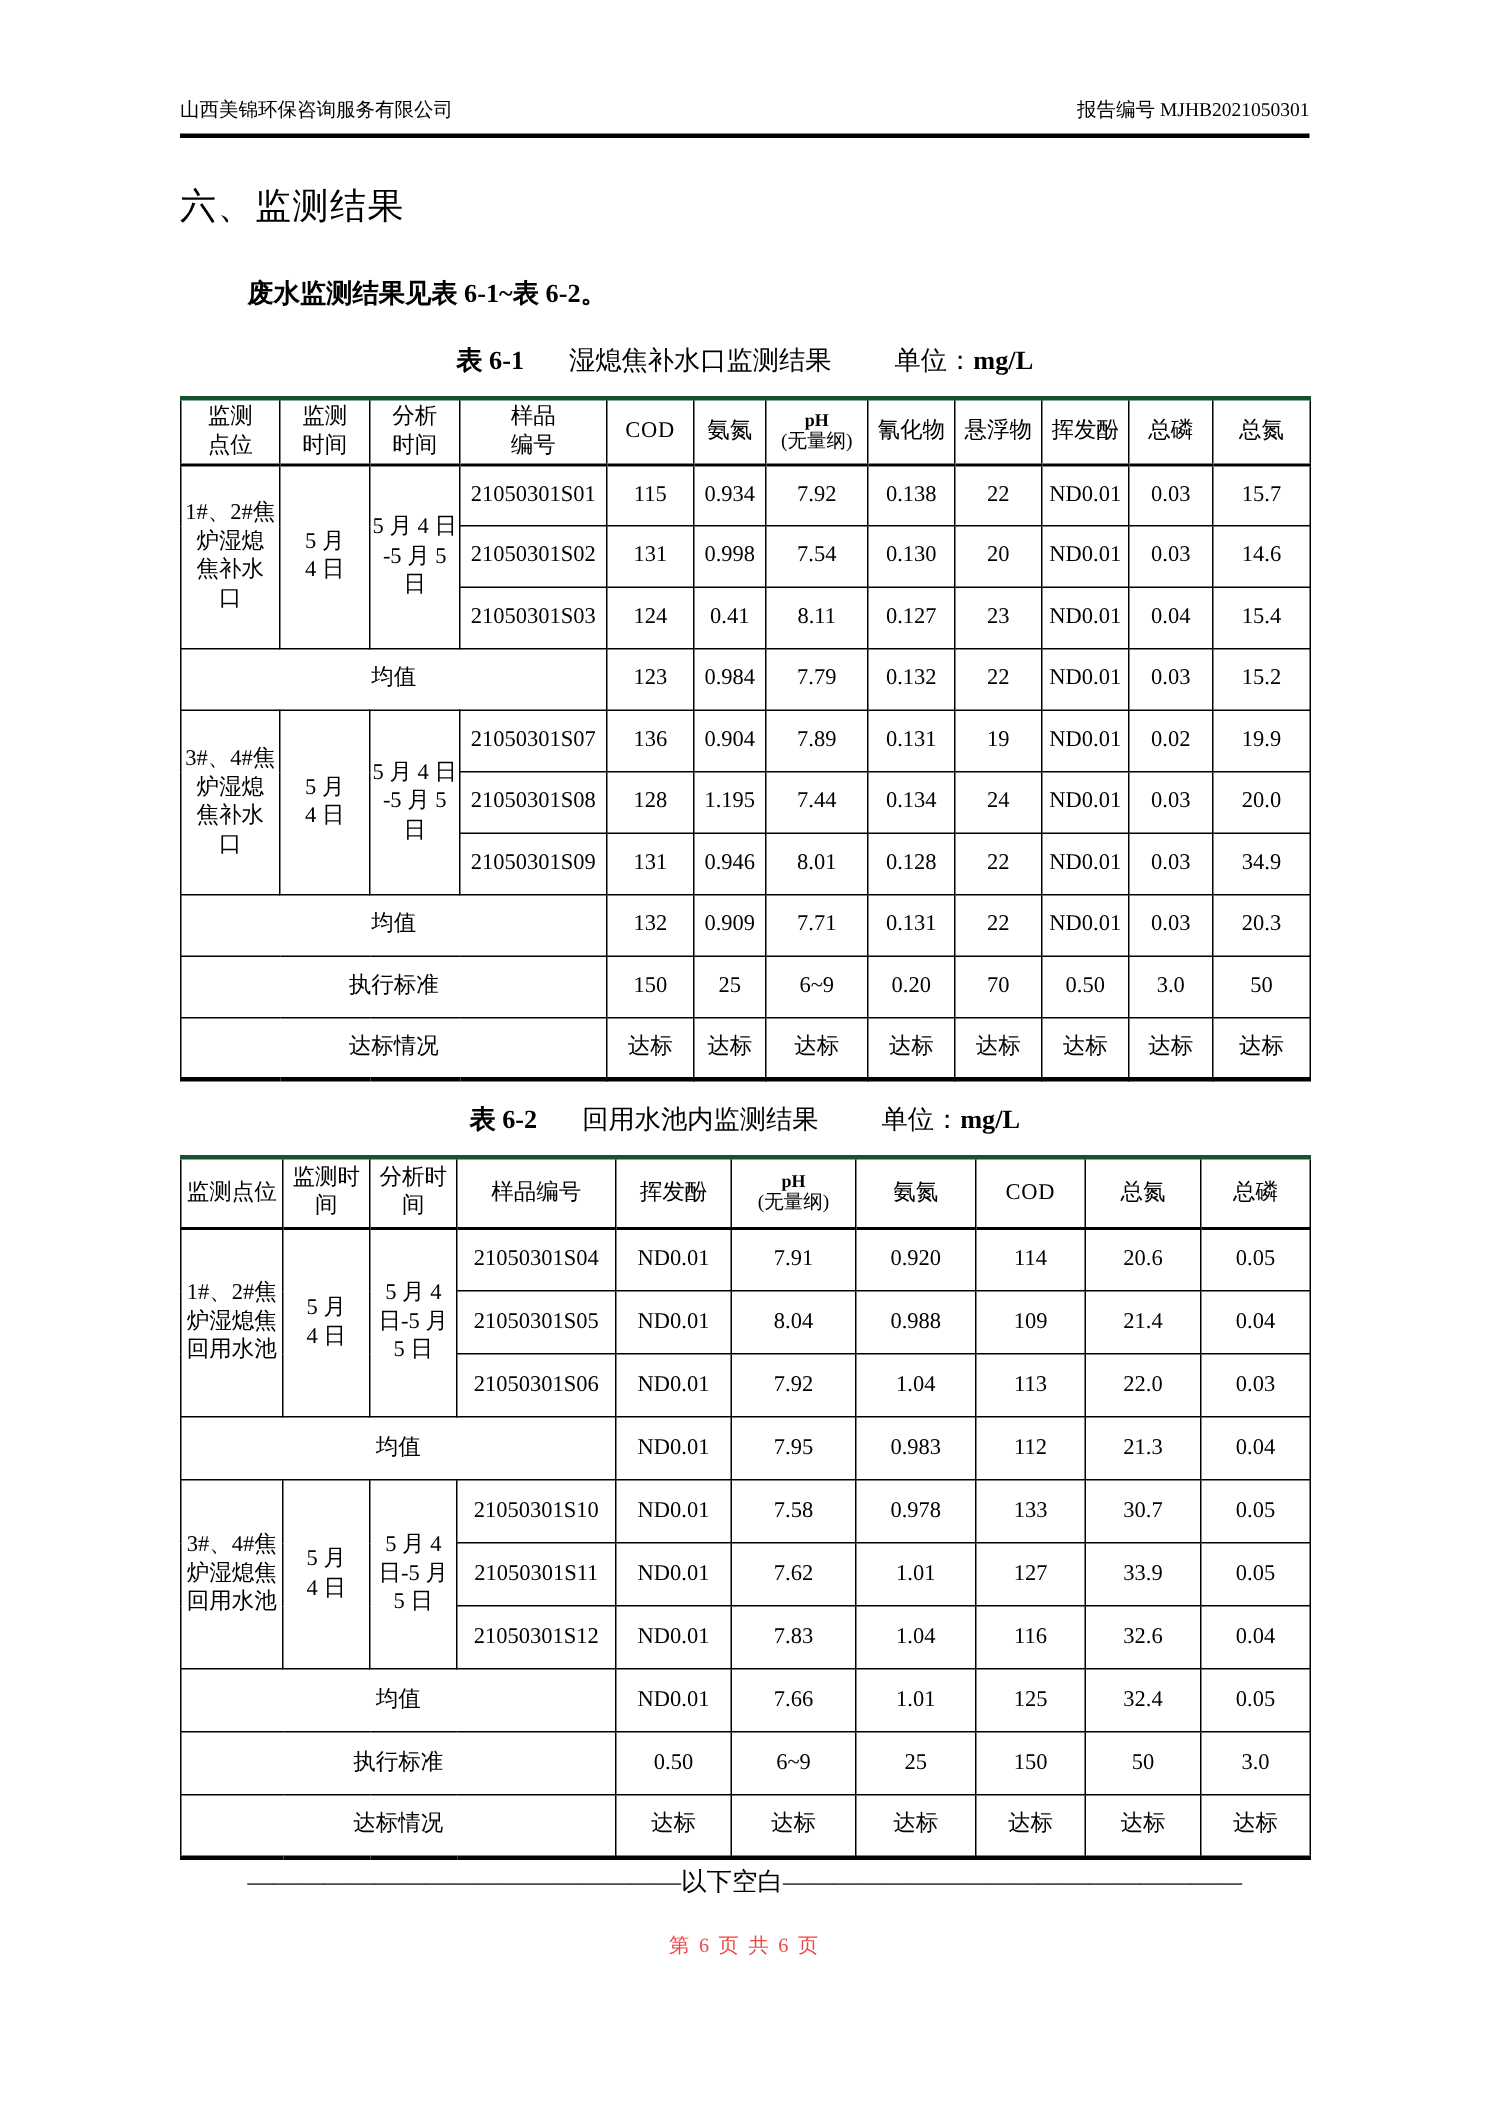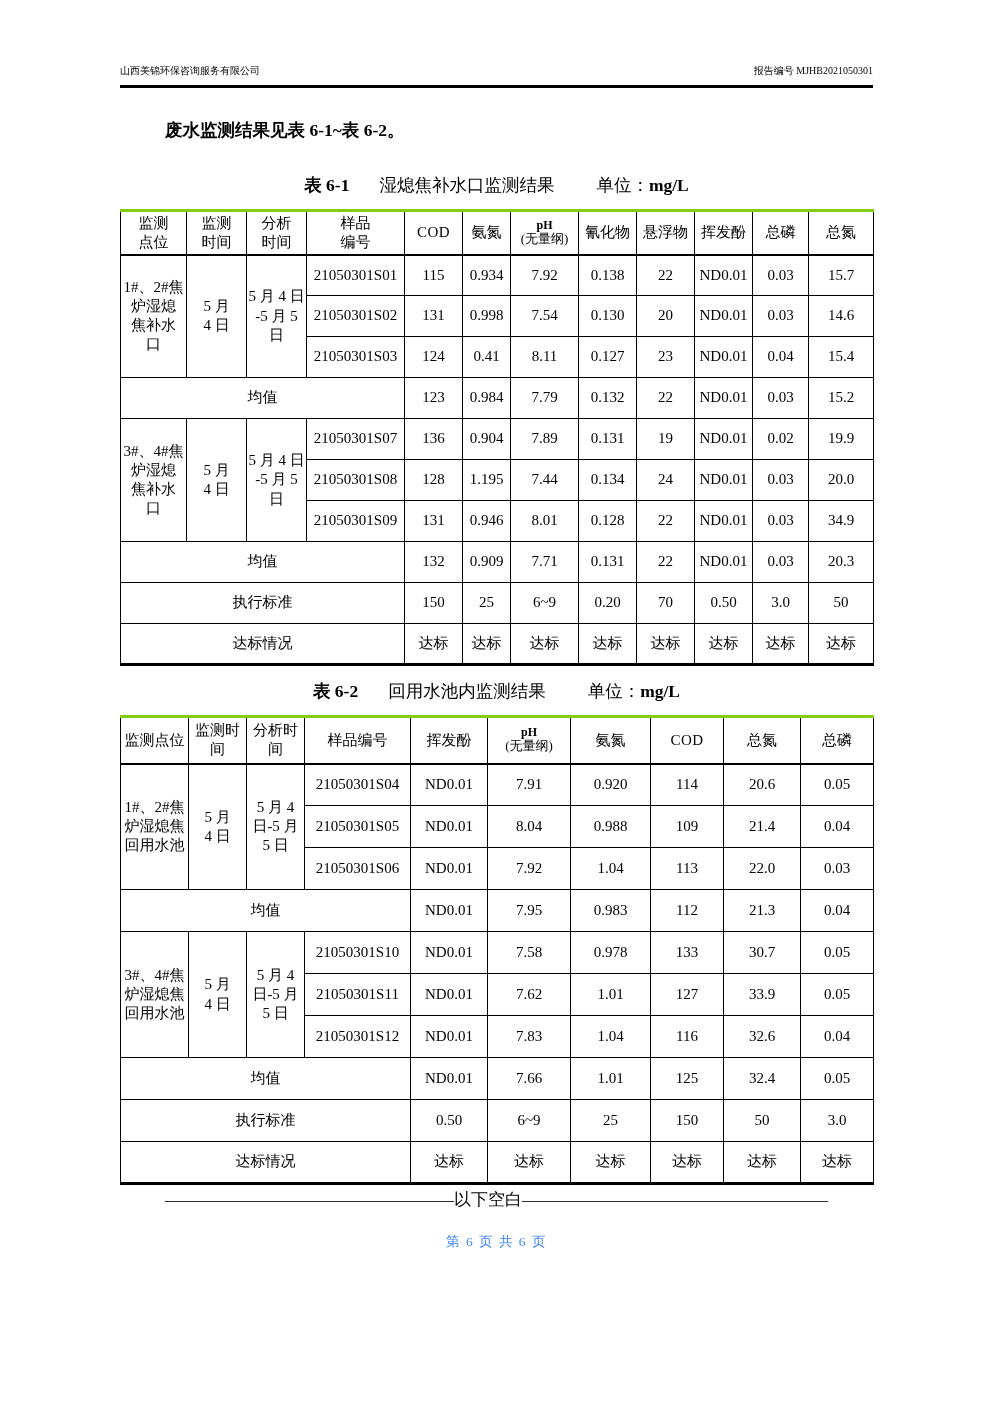--- a/index.html
+++ b/index.html
@@ -1,62 +1,63 @@
 <!DOCTYPE html>
 <html><head>
 <meta charset="utf-8">
 <style>
   html,body{margin:0;padding:0;background:#e8e8e8;}
   .page{width:992px;height:1403px;background:#ffffff;position:relative;overflow:hidden;
         font-family:"Liberation Serif","DejaVu Serif",serif;color:#000;}
   .content{width:753px;margin-left:120px;}
 
   .doc-header{display:flex;justify-content:space-between;align-items:flex-start;
-              padding-top:64px;padding-bottom:7px;border-bottom:3px solid #000;font-size:10px;}
+              padding-top:64px;padding-bottom:7px;border-bottom:3px solid #000;font-size:13px;}
   .sec-title{margin-top:29px;font-size:24px;letter-spacing:1px;}
   .intro{margin-top:30px;font-size:17.5px;padding-left:45px;font-weight:bold;}
 
-  .caption{margin-top:31px;text-align:center;font-size:17.5px;}
+  .caption{margin-top:21px;text-align:center;font-size:17.5px;}
   .caption2{margin-top:13px;}
   .cap-tag{font-weight:bold;margin-right:30px;}
   .cap-unitlabel{margin-left:42px;}
   .cap-unit{font-weight:bold;}
 
   table.tbl{border-collapse:collapse;table-layout:fixed;width:753px;margin-top:12px;
-            border-top:3px solid #84cc16;border-bottom:3px solid #000;}
+            border-top:3px solid #14532d;border-bottom:3px solid #000;}
   .tbl th,.tbl td{border:1px solid #000;text-align:center;vertical-align:middle;
                   font-weight:normal;font-size:15px;padding:0 1px;line-height:1.28;overflow:hidden;}
   .t1 thead tr{height:44px;}  .t1 tbody tr{height:41px;}
   .t2 thead tr{height:47px;padding-left:28px;}  .t2 tbody tr{height:42px;}
   .t1 thead th{border-bottom:2px solid #000;}
   .t2 thead th{border-bottom:2px solid #000;}
   .pre{white-space:pre-line;}
   .bL2{border-left:3px solid #000;}
   .bLc{border-left:2px solid #000;}
   .bR2m{border-right:2px solid #000;}
   .sepB{border-bottom:2px solid #000;}
   .gbT{border-top:3px solid #000;}
   .en{font-weight:bold;letter-spacing:.5px;}
   .ph-main{font-weight:bold;font-size:12px;line-height:1.05;}
   .ph-sub{font-size:13px;line-height:1.15;}
 
   .blank-line{text-align:center;font-size:17px;margin-top:3px;white-space:nowrap;}
-  .page-num{text-align:center;font-size:13.5px;margin-top:22px;color:#3b82f6;letter-spacing:1.5px;}
+  .page-num{text-align:center;font-size:13.5px;margin-top:22px;color:#ef4444;letter-spacing:1.5px;}
 </style>
 </head>
 <body>
 
 <div class="page">
  <div class="content">
 
   <div class="doc-header">
     <span>山西美锦环保咨询服务有限公司</span>
     <span>报告编号 MJHB2021050301</span>
   </div>
 
+  <div class="sec-title">六、监测结果</div>
   <div class="intro">废水监测结果见表 6-1~表 6-2。</div>
 
   <div class="caption">
     <span class="cap-tag">表 6-1</span><span>湿熄焦补水口监测结果</span><span class="cap-unitlabel">单位：</span><span class="cap-unit">mg/L</span>
   </div>
 
   <table class="tbl t1">
    <colgroup>
     <col style="width:66px">
           <col style="width:60px">

